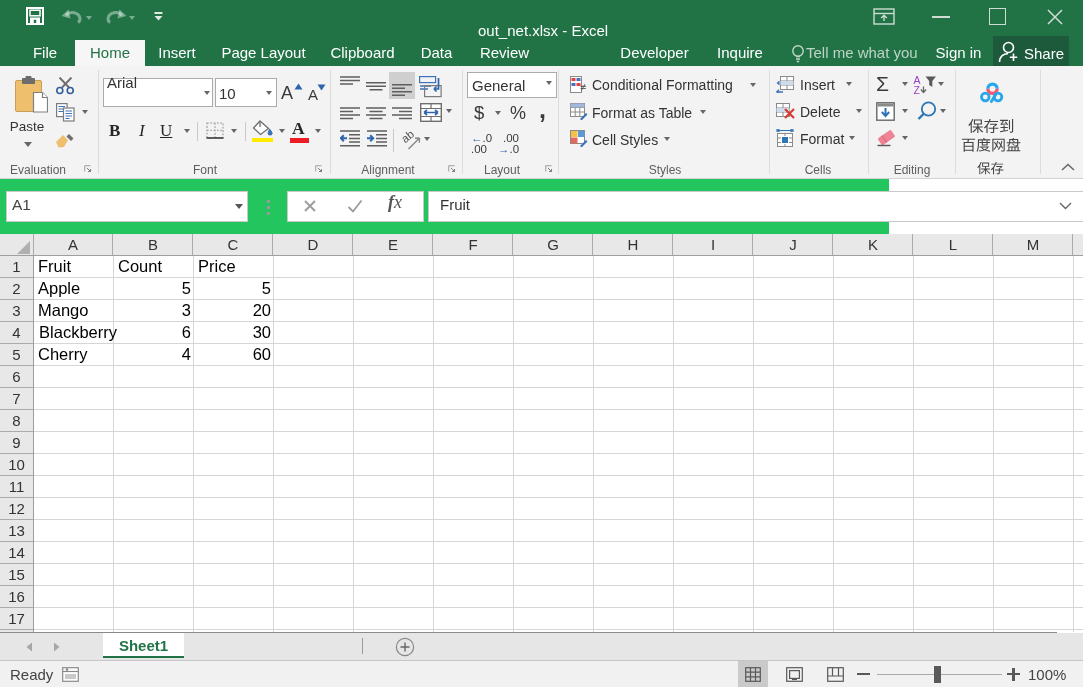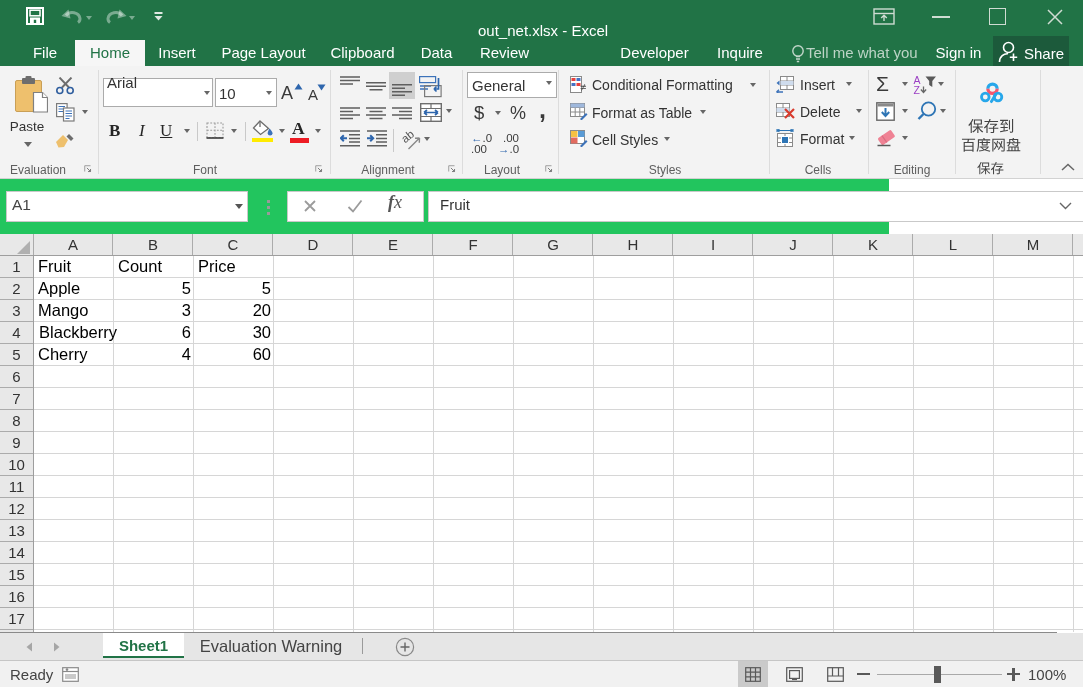--- a/index.html
+++ b/index.html
@@ -474,21 +474,20 @@
 <div class="abs" id="gridgap"></div>
 <div class="abs" id="darkline"></div>
 <div class="abs" id="sheetbar">
   <svg class="abs" style="left:25px;top:9px;" width="8" height="10" viewBox="0 0 8 10">
       <path d="M7 0.5 L1.5 5 L7 9.5 Z" fill="#a6a6a6"></path>
     </svg>
   <svg class="abs" style="left:53px;top:9px;" width="8" height="10" viewBox="0 0 8 10">
       <path d="M1 0.5 L6.5 5 L1 9.5 Z" fill="#a6a6a6"></path>
     </svg>
   <div class="abs" style="left:103px;top:0;width:81px;height:25px;background:#fff;border-bottom:2px solid #217346;color:#217346;font-weight:bold;font-size:15px;text-align:center;line-height:25px;">Sheet1</div>
-  <div class="abs" style="left:196px;top:0;width:150px;height:27px;color:#444;font-size:16.5px;text-align:center;line-height:26px;">Evaluation Warning</div>
   <div class="abs" style="left:362px;top:5px;width:1px;height:16px;background:#9a9a9a;"></div>
   <svg class="abs" style="left:395px;top:4px;" width="20" height="20" viewBox="0 0 20 20">
     <circle cx="10" cy="10" r="8.6" fill="none" stroke="#888" stroke-width="1.2"></circle>
     <path d="M10 5.5 V14.5 M5.5 10 H14.5" stroke="#666" stroke-width="1.4"></path>
   </svg>
 </div>
 <div class="abs" id="statusbar">
   <div class="abs" style="left:10px;top:5px;font-size:15px;color:#444;">Ready</div>
   <svg class="abs" style="left:62px;top:6px;" width="17" height="15" viewBox="0 0 17 15">
     <rect x="0.7" y="0.7" width="15.6" height="13.6" fill="#fff" stroke="#8a8a8a" stroke-width="1.2"></rect>

